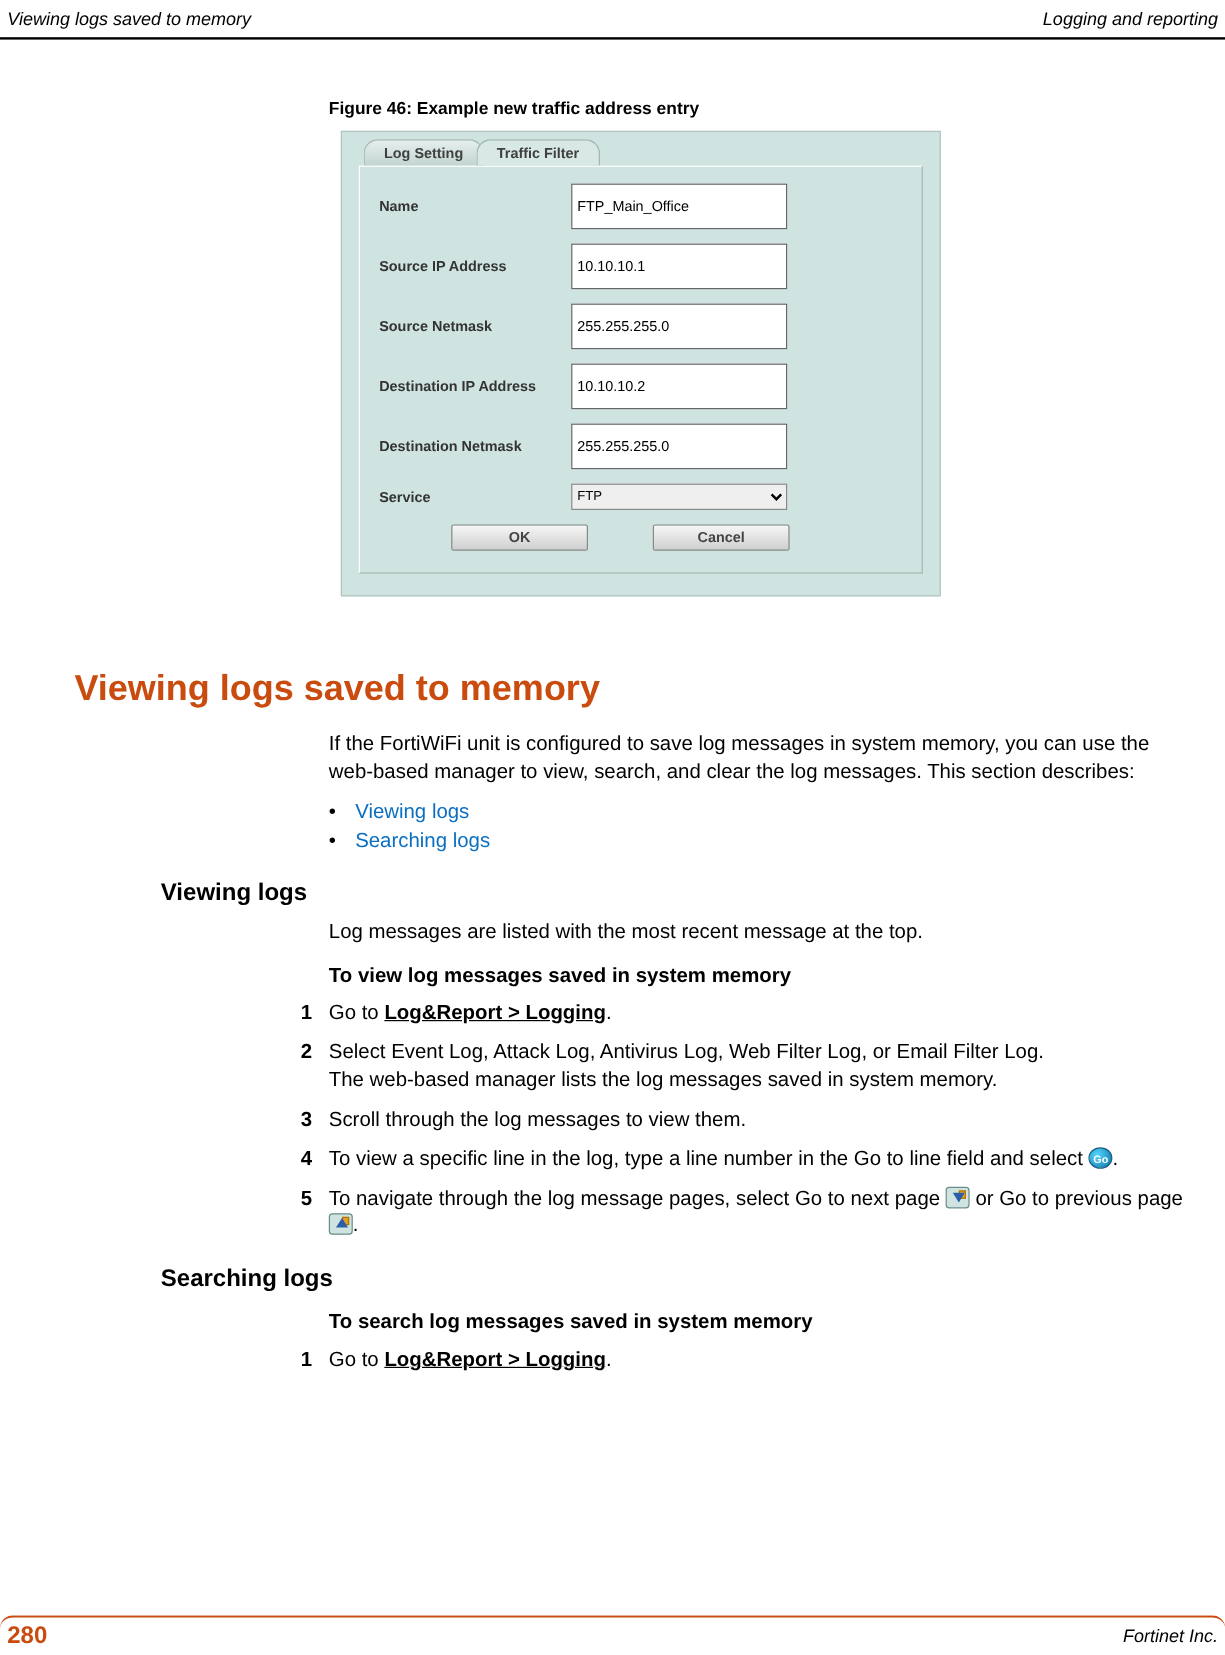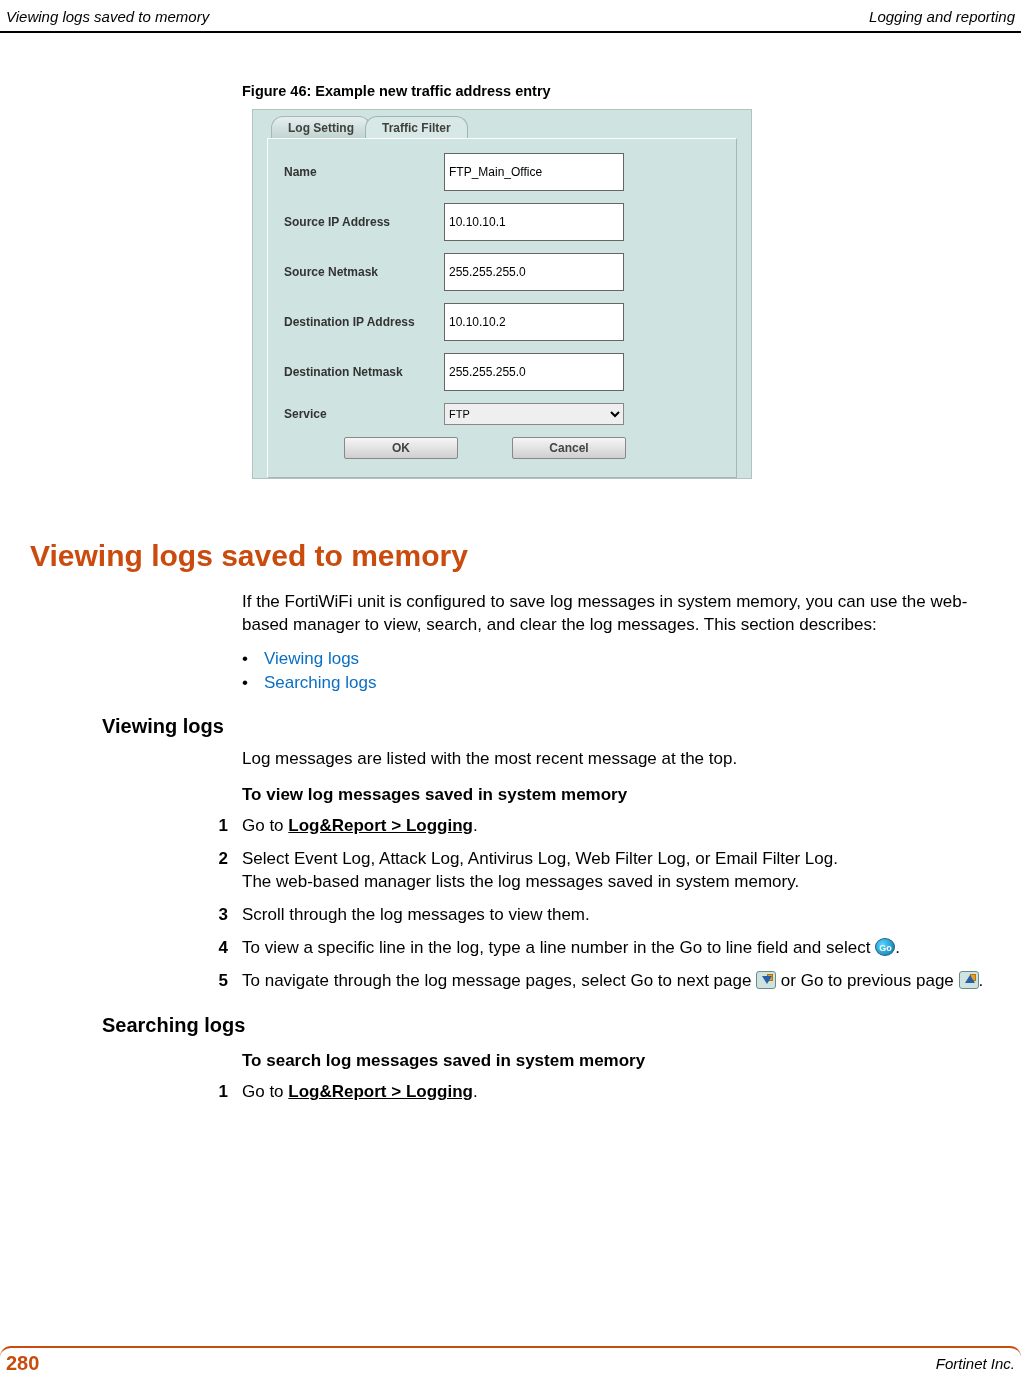--- a/index.html
+++ b/index.html
@@ -35,32 +35,34 @@
       color: #C94B0E;
       font-weight: bold;
       font-size: 20px;
     }
     .footer-right {
       font-style: italic;
       font-size: 15px;
     }
     .content {
       padding: 20px 12px 0 12px;
+      margin-left: 32px;
     }
     .fig-caption {
       font-weight: bold;
       font-size: 14.5px;
       margin: 30px 0 10px 230px;
     }
     
     .ui-shot {
       width: 500px;
       margin-left: 240px;
       background: #CFE4E0;
       border: 1px solid #B0C4BD;
+      padding-bottom: 18px;
       position: relative;
     }
     .tabs-row {
       display: flex;
       padding: 6px 0 0 18px;
       gap: 0;
     }
     .tab {
       font-family: Verdana, sans-serif;
       font-size: 12px;

